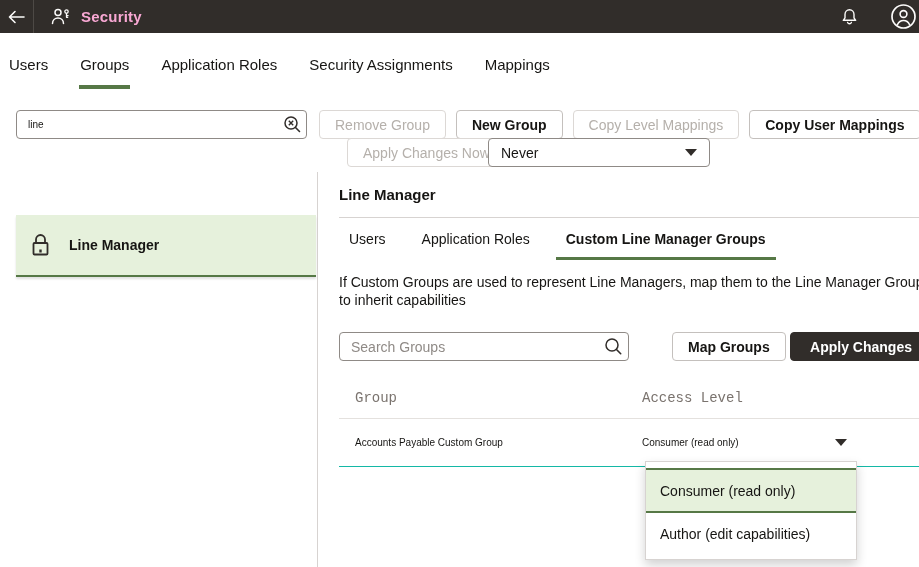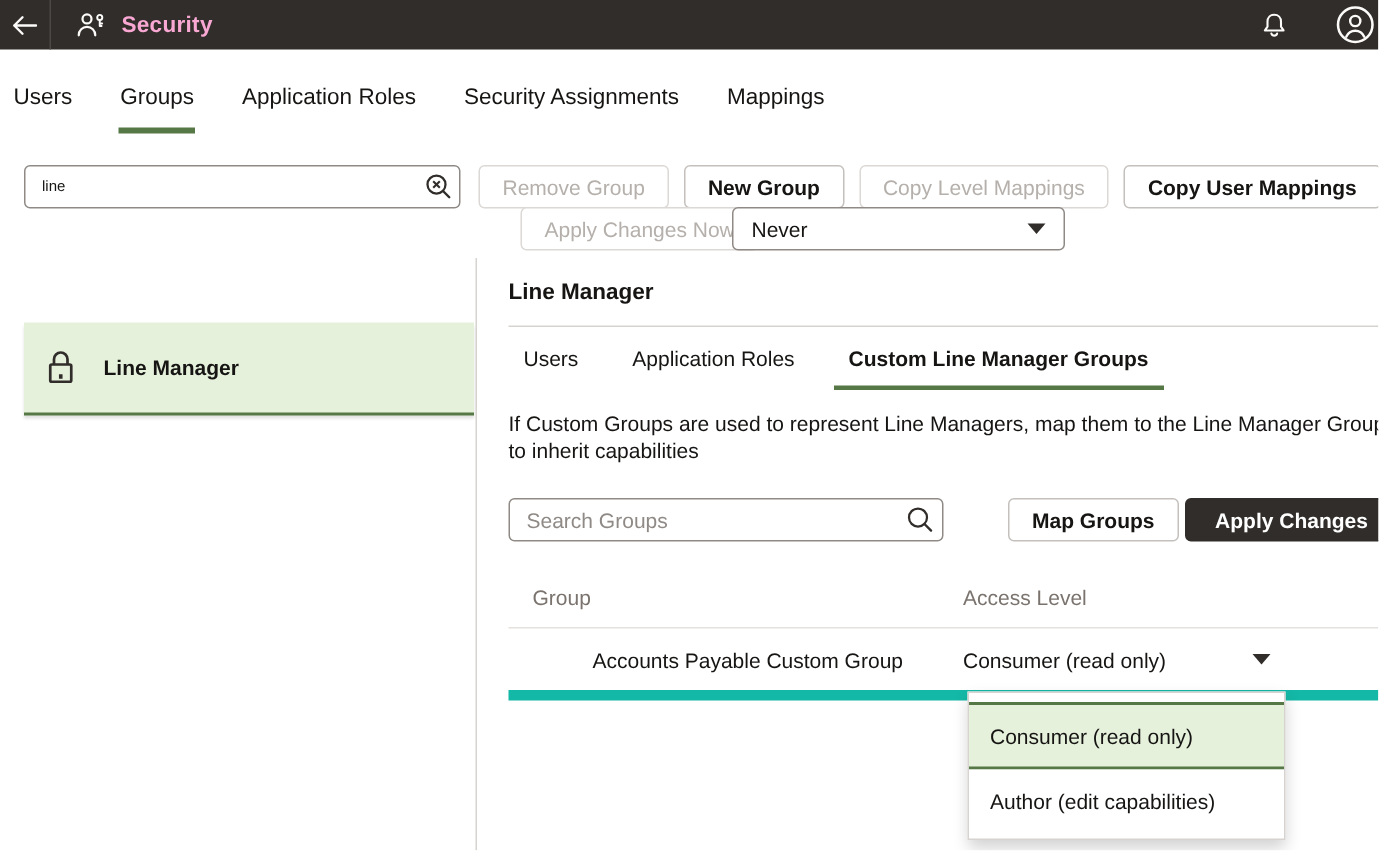--- a/index.html
+++ b/index.html
@@ -70,25 +70,25 @@
     border:1px solid #8f8a86; border-radius:4px; display:flex; align-items:center; background:#fff; }
   .grp-search input { border:none; outline:none; flex:1; height:100%; padding:0 6px 0 11px;
     font-size:14px; font-family:"Liberation Sans", sans-serif; color:#161513; background:transparent; }
   .grp-search input::placeholder { color:#8f8a86; }
   .grp-search .mag { width:30px; display:flex; justify-content:center; cursor:pointer; }
   .map-groups-btn { position:absolute; left:333px; top:0; }
   .apply-changes-btn { position:absolute; left:451px; top:0; width:142px; justify-content:center; }
 
   .tbl { margin-top:26px; width:580px; }
   .tbl-head { display:flex; font-size:14px; color:#7a736e; padding:2px 0 12px 0;
-    border-bottom:1px solid #e4e1de; }
+    border-bottom:1px solid #e4e1de;font-family:Liberation Mono, monospace; }
   .tbl-col1 { width:303px; padding-left:16px; }
   .tbl-col2 { flex:1; }
-  .tbl-row { display:flex; align-items:center; height:48px; border-bottom:7px solid #14b8a6;
-    font-size:14px; color:#161513;text-align:center; }
+  .tbl-row { display:flex; align-items:center; height:48px; border-bottom:1px solid #14b8a6;
+    font-size:10px; color:#161513; }
   .row-select { display:flex; align-items:center; justify-content:space-between; width:205px; cursor:pointer; }
 
   
   .dd-menu { position:absolute; left:645px; top:461px; width:212px; background:#fff;
     border:1px solid #d7d3d1; box-shadow:0 5px 10px rgba(0,0,0,.18); padding:6px 0 4px 0; z-index:10; }
   .dd-opt { height:42px; display:flex; align-items:center; padding-left:14px; font-size:14px;
     color:#161513; background:#fff; cursor:pointer; }
   .dd-opt.selected { background:#e6f1dc; border-top:2px solid #567846; border-bottom:2px solid #567846; height:45px; }
 
   svg { display:block; }

